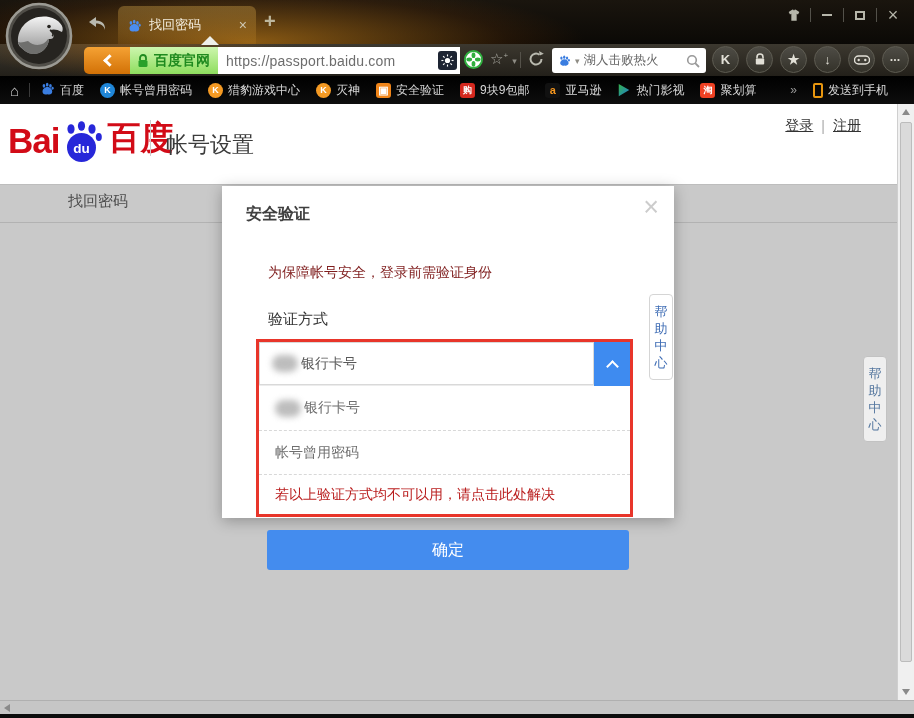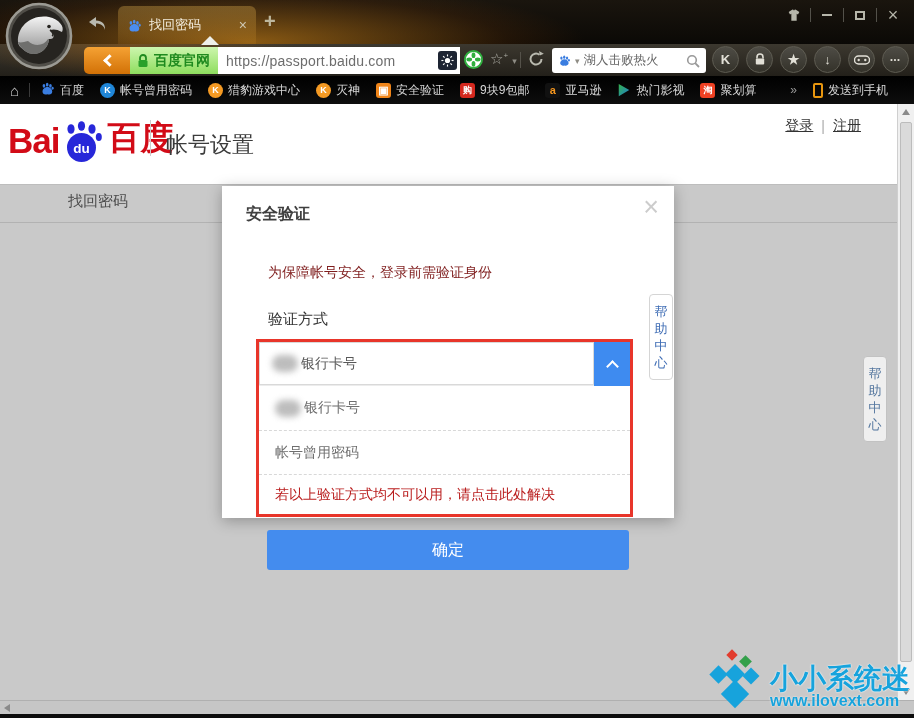--- a/index.html
+++ b/index.html
@@ -394,28 +394,14 @@
   <div class="vscroll">
     <span class="tri-up"></span>
     <span class="vthumb"></span>
     <span class="tri-dn"></span>
   </div>
   <div class="hscroll">
     <span class="tri-left"></span>
   </div>
   <div class="bottom-strip"></div>
 
-  <div class="watermark">
-    <svg width="58" height="62" viewBox="0 0 58 62">
-      <rect x="22" y="3" width="8" height="8" transform="rotate(45 26 7)" fill="#e23c2e"></rect>
-      <rect x="35" y="9" width="9" height="9" transform="rotate(45 39.5 13.5)" fill="#33a04a"></rect>
-      <rect x="6" y="20" width="13" height="13" transform="rotate(45 12.5 26.5)" fill="#17a3dc"></rect>
-      <rect x="22" y="19" width="14" height="14" transform="rotate(45 29 26)" fill="#17a3dc"></rect>
-      <rect x="39" y="22" width="12" height="12" transform="rotate(45 45 28)" fill="#17a3dc"></rect>
-      <rect x="19" y="36" width="20" height="20" transform="rotate(45 29 46)" fill="#17a3dc"></rect>
-    </svg>
-    <span class="wm-text">
-      <span class="wm-name">小小系统迷</span>
-      <span class="wm-site">www.ilovext.com</span>
-    </span>
-  </div>
 
 </div>
 
 </body></html>

